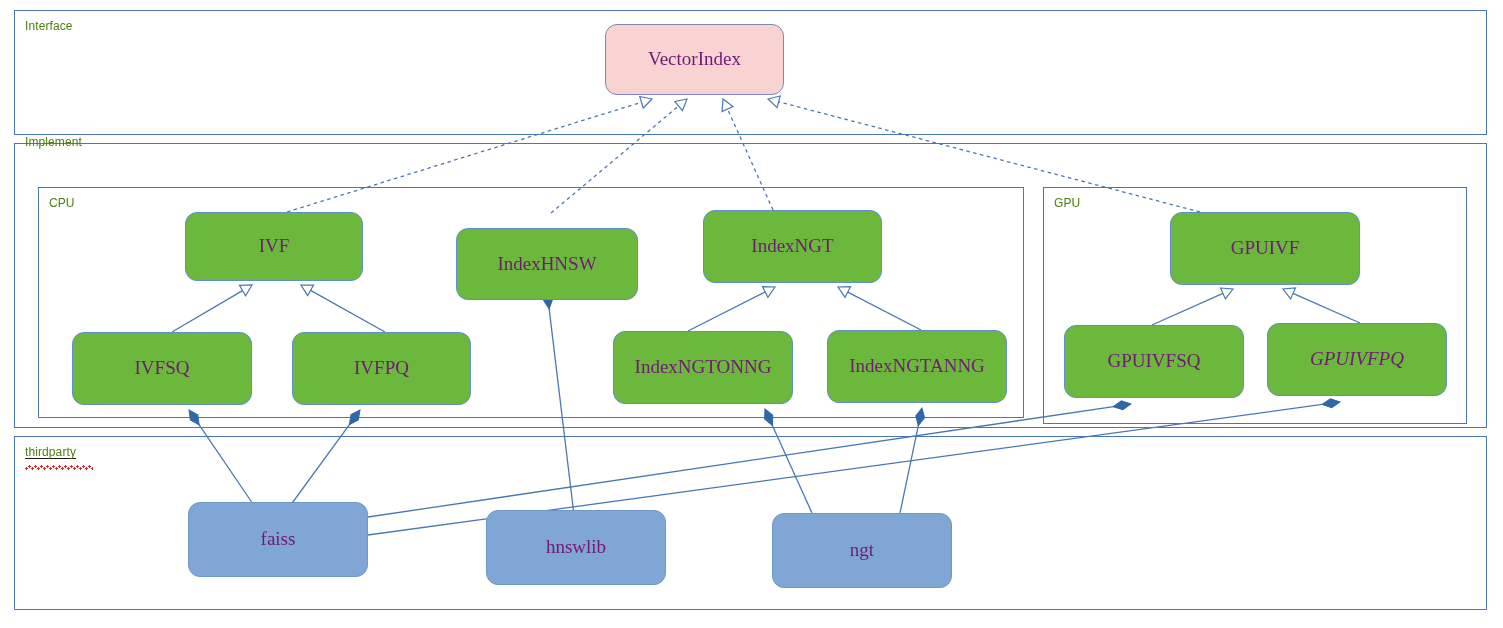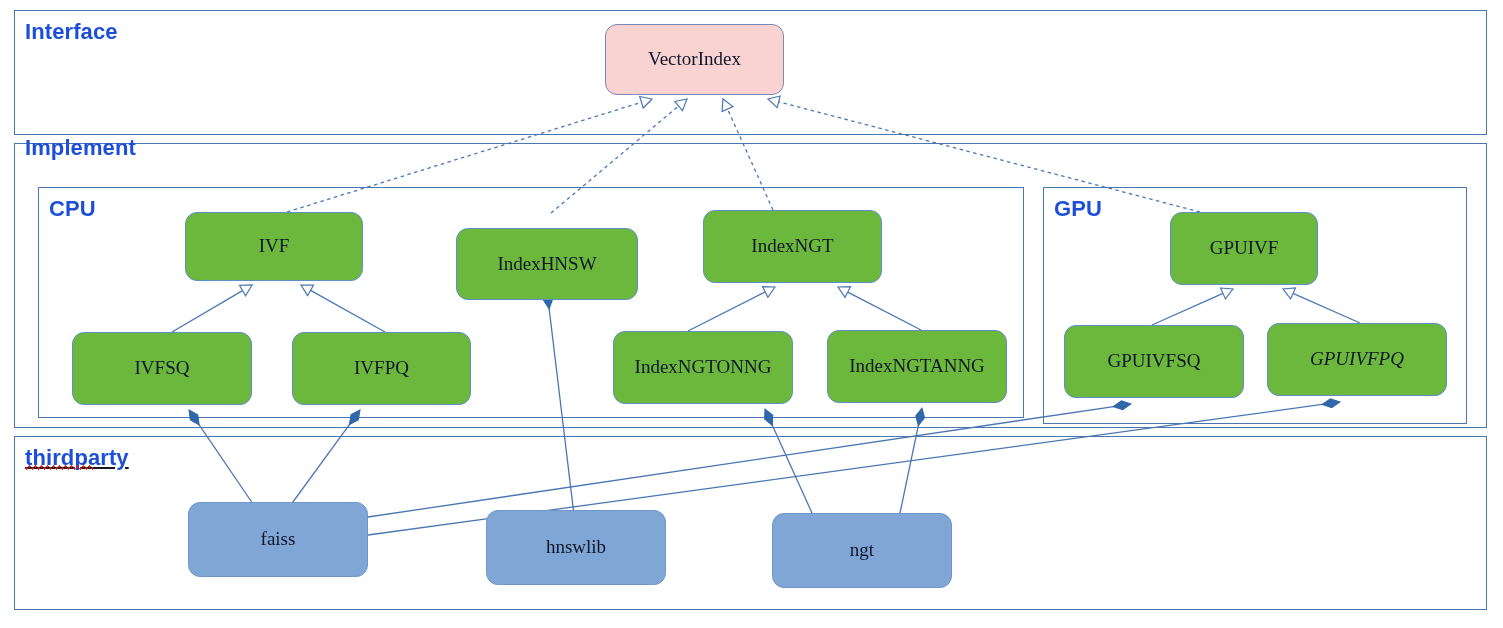--- a/index.html
+++ b/index.html
@@ -13,25 +13,24 @@
   
   .group{
     position:absolute;
     border:1px solid #4a77b4;
     background:transparent;
     box-sizing:border-box;
   }
   .group-label{
     position:absolute;
     font-family:"Liberation Sans", sans-serif;
-    font-size:22px;
-    color:#1d4ed8;
+    font-size:12px;
+    color:#4d7c0f;
     white-space:nowrap;
     letter-spacing:0.1px;
-    font-weight:bold;
   }
   .group-label.spellerror{
     text-decoration:underline;
     text-decoration-color:#1a1a1a;
     text-underline-offset:2px;
   }
   .squiggle{
     position:absolute;
     height:5px;
     background-image:
@@ -44,21 +43,21 @@
   
   .node{
     position:absolute;
     box-sizing:border-box;
     border-radius:12px;
     display:flex;
     align-items:center;
     justify-content:center;
     font-family:"Liberation Serif", serif;
     font-size:19px;
-    color:#0f172a;
+    color:#701a75;
     text-align:center;
     line-height:1.1;
     z-index:3;
   }
   .node.iface{
     background:#f9d2d2;
     border:1px solid #7a8ab8;
   }
   .node.impl{
     background:#6cb83c;
@@ -174,21 +173,21 @@
       </div>
       <div class="node impl" style="left: 185px; top: 212px; width: 178px; height: 69px;">
         <span>IVF</span>
       </div>
       <div class="node impl" style="left: 456px; top: 213px; width: 182px; height: 72px; margin-top: 15px;">
         <span>IndexHNSW</span>
       </div>
       <div class="node impl" style="left: 703px; top: 210px; width: 179px; height: 73px;">
         <span>IndexNGT</span>
       </div>
-      <div class="node impl" style="left: 1170px; top: 212px; width: 148px; height: 73px;">
+      <div class="node impl" style="left: 1170px; top: 212px; width: 190px; height: 73px;">
         <span>GPUIVF</span>
       </div>
       <div class="node impl" style="left: 72px; top: 332px; width: 180px; height: 73px;">
         <span>IVFSQ</span>
       </div>
       <div class="node impl" style="left: 292px; top: 332px; width: 179px; height: 73px;">
         <span>IVFPQ</span>
       </div>
       <div class="node impl" style="left: 613px; top: 331px; width: 180px; height: 73px;">
         <span>IndexNGTONNG</span>

